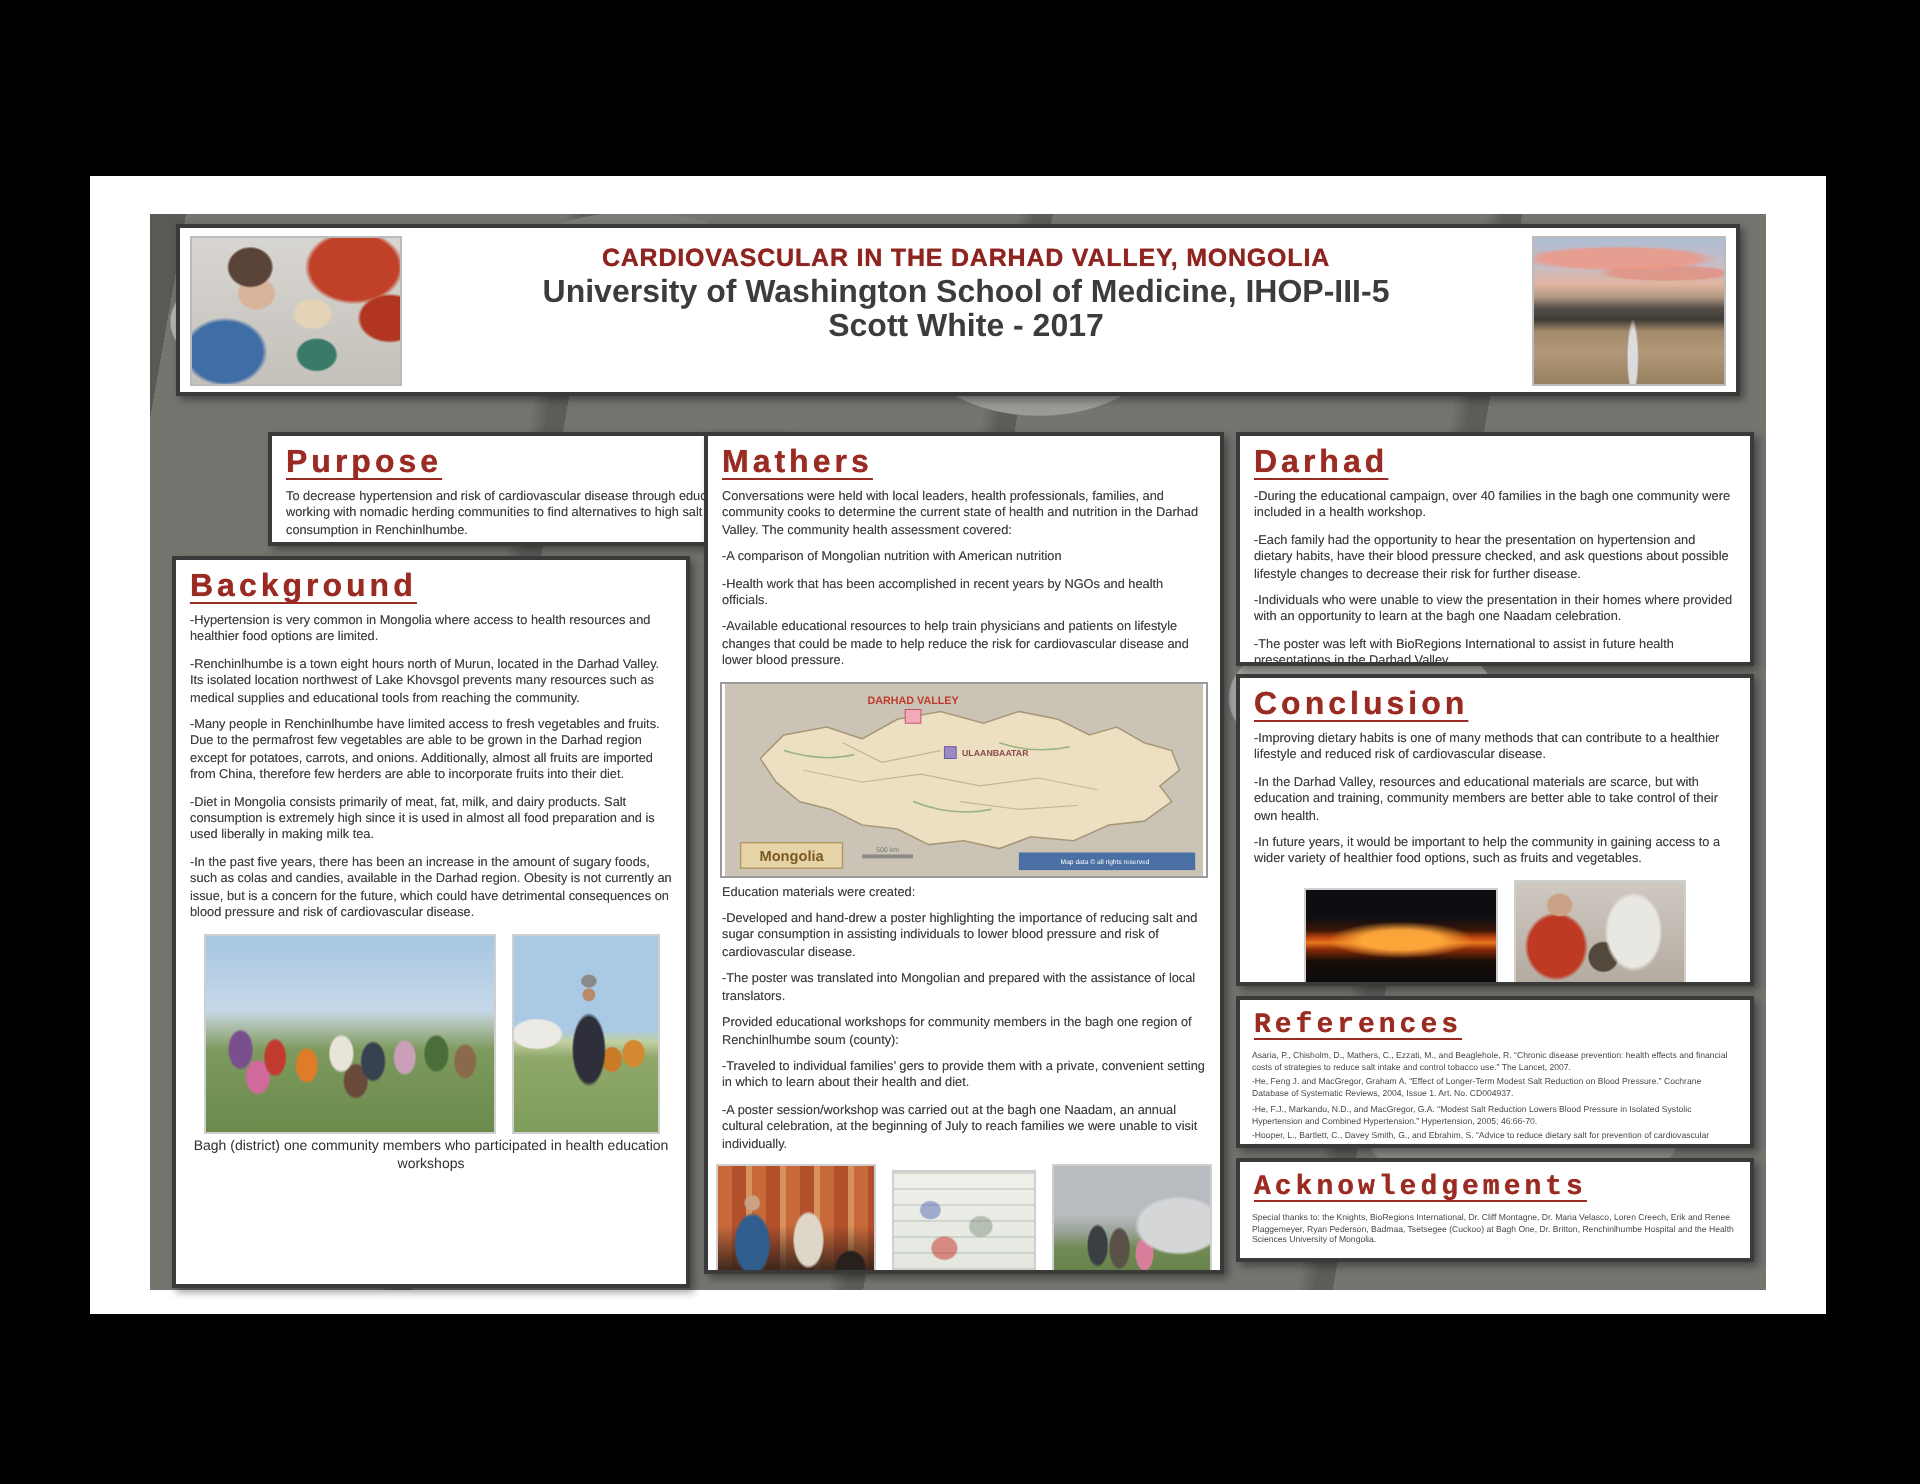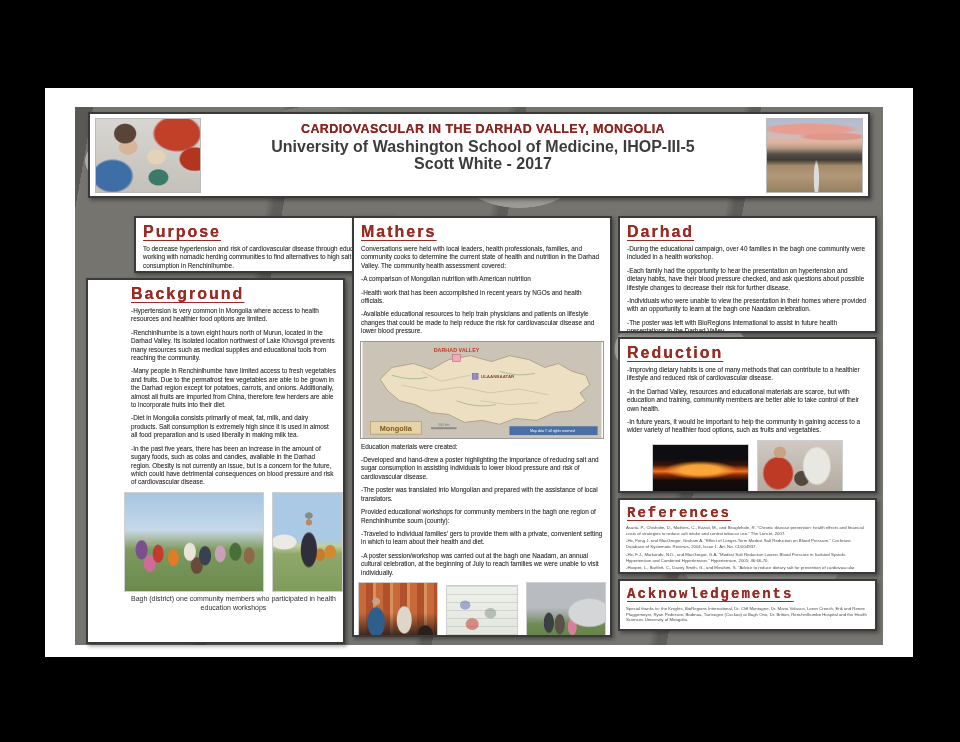--- a/index.html
+++ b/index.html
@@ -58,21 +58,21 @@
   .head { display:inline-block; font-weight:bold; font-size:16px; letter-spacing:2px;
           color:#9a2b23; text-decoration:underline; text-underline-offset:3px;
           margin:5px 0 4px 7px; text-shadow:0 0 .4px #9a2b23; }
   .head.sm { font-size:14px;font-family:Liberation Mono, monospace; }
   .body-txt { font-size:6.4px; line-height:8.4px; color:#3f3e3c; margin:0 7px 5px 7px;
               text-shadow:0 0 .3px rgba(60,60,60,.55); }
   .cap { font-size:7px; line-height:9px; color:#2f2f2f; text-align:center; margin:2px 6px 0 6px; }
   .tiny { font-size:4.3px; line-height:5.7px; color:#4a4a4a; margin:0 6px 2px 6px; }
 
   #purpose    { left:11px;  top:109px; width:259px; height:57px;margin-left:48px; }
-  #background { left:11px;  top:171px; width:259px; height:366px;padding-left:36px; }
+  #background { left:11px;  top:171px; width:259px; height:366px; }
   #methods    { left:277px; top:109px; width:260px; height:421px; }
   #results    { left:543px; top:109px; width:259px; height:117px; }
   #conclusion { left:543px; top:230px; width:259px; height:156px; }
   #references { left:543px; top:391px; width:259px; height:76px; }
   #acks       { left:543px; top:472px; width:259px; height:52px; }
 
   .photorow { display:flex; justify-content:center; align-items:flex-end; gap:8px; margin-top:3px; }
   .ph { border:1px solid #cfcfcf; }
 
   #bg-photo-group { width:146px; height:100px;
@@ -219,21 +219,21 @@
 
       <div id="results" class="panel">
         <div class="head">Darhad</div>
         <div class="body-txt">-During the educational campaign, over 40 families in the bagh one community were included in a health workshop.</div>
         <div class="body-txt">-Each family had the opportunity to hear the presentation on hypertension and dietary habits, have their blood pressure checked, and ask questions about possible lifestyle changes to decrease their risk for further disease.</div>
         <div class="body-txt">-Individuals who were unable to view the presentation in their homes where provided with an opportunity to learn at the bagh one Naadam celebration.</div>
         <div class="body-txt">-The poster was left with BioRegions International to assist in future health presentations in the Darhad Valley.</div>
       </div>
 
       <div id="conclusion" class="panel">
-        <div class="head">Reduction</div>
+        <div class="head">Conclusion</div>
         <div class="body-txt">-Improving dietary habits is one of many methods that can contribute to a healthier lifestyle and reduced risk of cardiovascular disease.</div>
         <div class="body-txt">-In the Darhad Valley, resources and educational materials are scarce, but with education and training, community members are better able to take control of their own health.</div>
         <div class="body-txt">-In future years, it would be important to help the community in gaining access to a wider variety of healthier food options, such as fruits and vegetables.</div>
         <div class="photorow">
           <div id="c-photo-sunset" class="ph"></div>
           <div id="c-photo-clinic" class="ph"></div>
         </div>
         
       </div>
 

